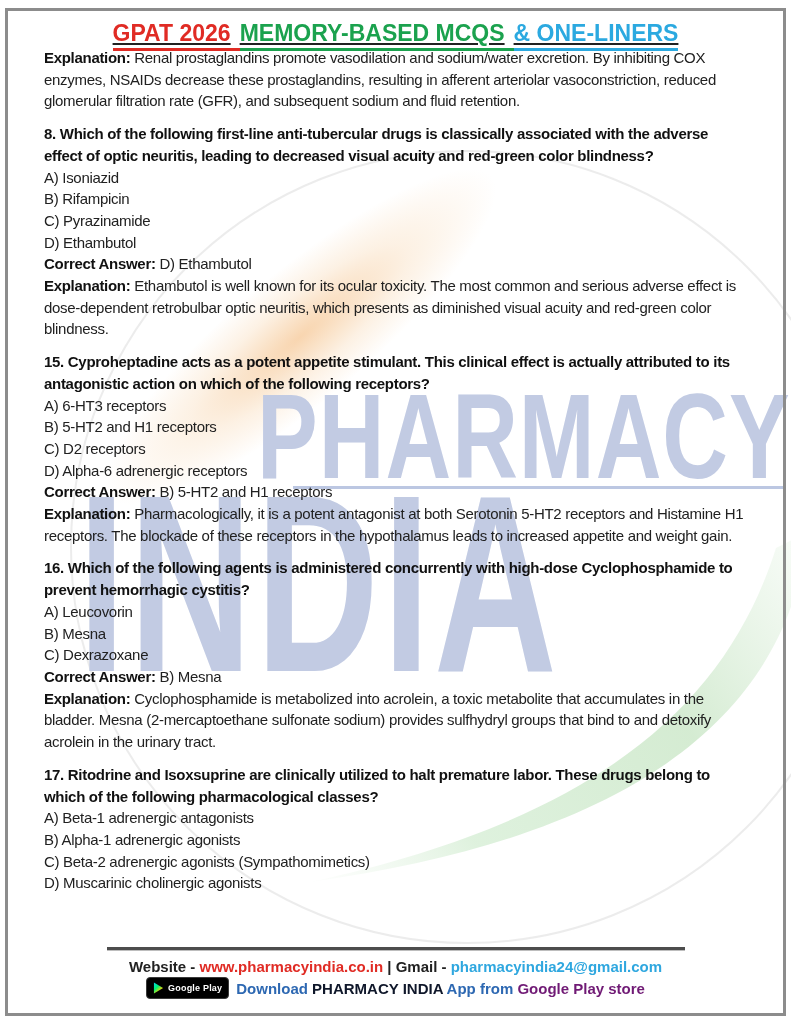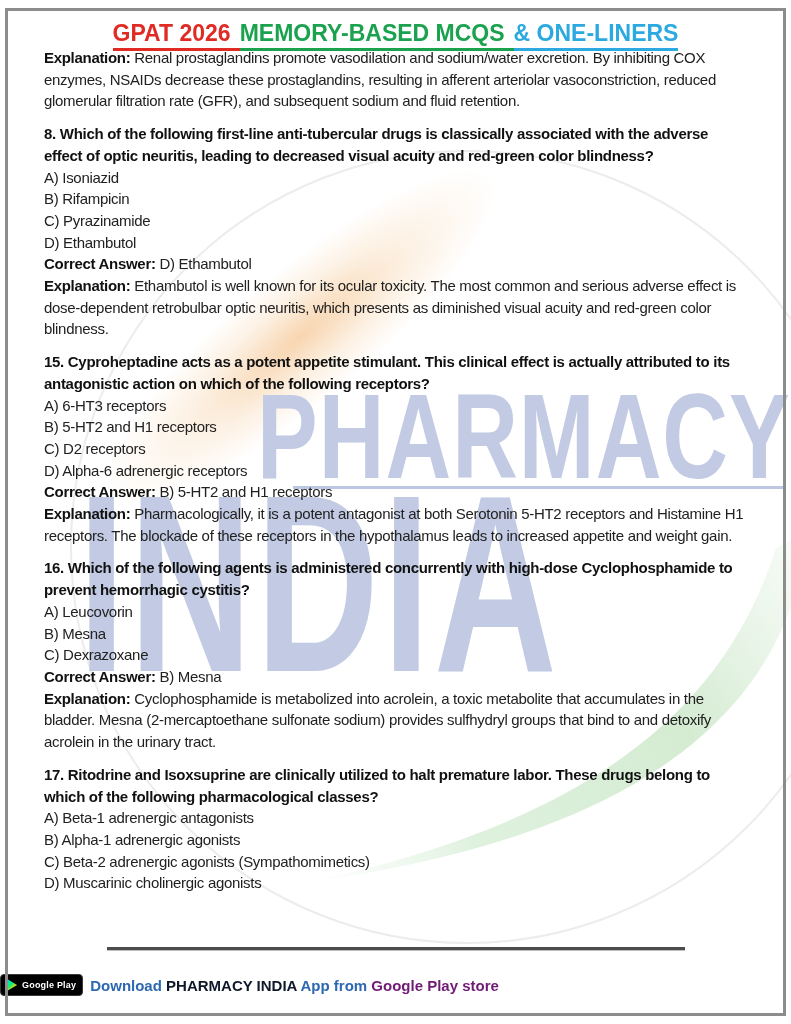--- a/index.html
+++ b/index.html
@@ -20,40 +20,40 @@
                letter-spacing:1px;color:#c2cbe3;white-space:nowrap;line-height:1;
                transform:scaleY(1.32);transform-origin:top left;}
   .wm-line{position:absolute;left:293px;top:486px;width:490px;height:3px;background:#bcc7e2;}
   .wm-india{position:absolute;left:78px;top:456px;font-size:170px;font-weight:bold;
             letter-spacing:4px;color:#c2cbe3;white-space:nowrap;line-height:1;
             transform:scaleY(1.49);transform-origin:top left;}
   .wm-green{position:absolute;left:0;top:0;}
 
   
   .content{position:absolute;left:44px;width:703px;top:20px;z-index:2;}
-  .title{text-align:center;font-size:23px;font-weight:bold;white-space:nowrap;}
+  .title{text-align:center;font-size:23px;font-weight:bold;white-space:nowrap;text-decoration:underline;}
   .title span{border-bottom:3px solid currentColor;padding-bottom:2px;}
   .t-red{color:#e02b24;padding-right:9px;}
   .t-green{color:#1ba24e;padding-right:9px;}
   .t-blue{color:#2ba9e0;}
 
   .body-text p{margin:0;font-size:15px;line-height:21.7px;letter-spacing:-0.3px;}
   .intro{margin-top:19px;}
   .qblock{margin-top:11px;}
   .qhead b{color:#111;}
   b{font-weight:bold;color:#111;}
 
   
   .sep{position:absolute;left:107px;top:947px;width:578px;height:3px;background:#4d4d4d;
        border-bottom:1px solid #bdbdbd;z-index:2;}
   .footer{position:absolute;left:0;width:791px;top:958px;text-align:center;z-index:2;
           font-size:15px;font-weight:bold;}
   .f-url{color:#e02b24;text-decoration:none;}
   .f-email{color:#2fa7df;text-decoration:none;}
-  .f-line2{margin-top:16px;display:flex;align-items:center;gap:7px;}
+  .f-line2{margin-top:2px;display:flex;justify-content:center;align-items:center;gap:7px;}
   .f-download,.f-appfrom{color:#2d68b2;white-space:pre;}
   .f-appname{color:#0f172a;white-space:pre;}
   .f-store{color:#701a75;white-space:pre;}
   .gp-badge{display:inline-flex;align-items:center;gap:4px;background:#000;border:1px solid #3a3a3a;
             border-radius:4px;height:20px;padding:0 6px;cursor:pointer;}
   .gp-text{color:#fff;font-size:9px;font-weight:bold;letter-spacing:0.2px;}
 </style>
 </head>
 <body>
 
@@ -125,20 +125,21 @@
         <p class="opt">B) Alpha-1 adrenergic agonists</p>
         <p class="opt">C) Beta-2 adrenergic agonists (Sympathomimetics)</p>
         <p class="opt">D) Muscarinic cholinergic agonists</p>
       </div>
 
     </div>
   </div>
 
   <div class="sep"></div>
   <div class="footer">
+    <div class="f-line1"><span>Website - </span><a class="f-url" href="#">www.pharmacyindia.co.in</a><span> | Gmail - </span> <a class="f-email" href="#">pharmacyindia24@gmail.com</a></div>
     <div class="f-line2">
       <span class="gp-badge">
         <svg width="11" height="12" viewBox="0 0 24 26">
           <defs>
             <linearGradient id="gpg" x1="0" y1="0" x2="24" y2="26" gradientUnits="userSpaceOnUse">
               <stop offset="0" stop-color="#00d7fe"></stop>
               <stop offset="0.4" stop-color="#00f076"></stop>
               <stop offset="0.7" stop-color="#ffd500"></stop>
               <stop offset="1" stop-color="#ff3a44"></stop>
             </linearGradient>

